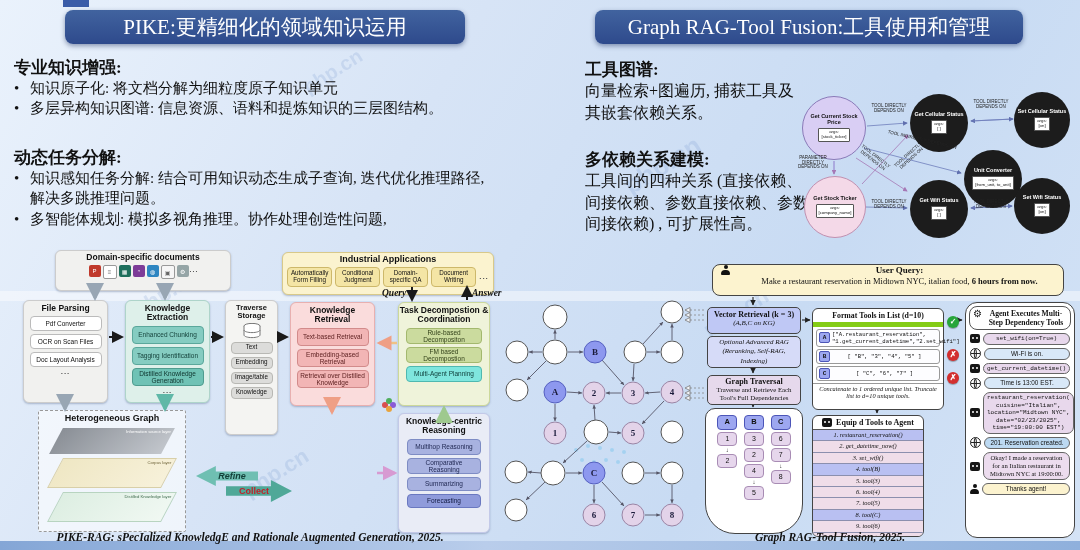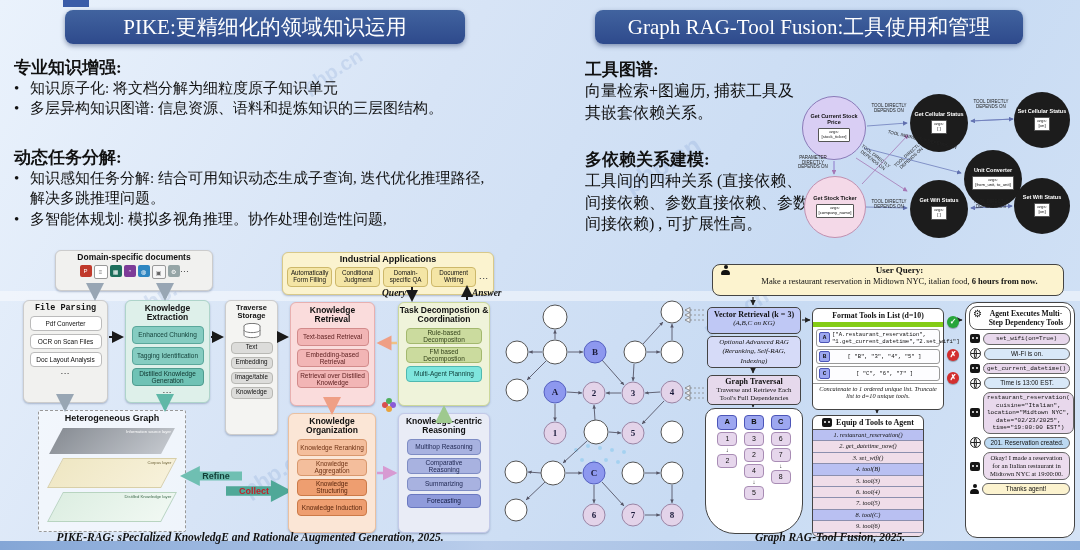--- a/index.html
+++ b/index.html
@@ -194,21 +194,21 @@
       <line x1="45" y1="156" x2="45" y2="161" stroke="#98a6b4" stroke-width="3" marker-end="url(#pG)"></line>
       <line x1="145" y1="156" x2="145" y2="161" stroke="#5fb8a8" stroke-width="3" marker-end="url(#pT)"></line>
       <line x1="312" y1="158" x2="312" y2="164" stroke="#ef9f85" stroke-width="3" marker-end="url(#pS)"></line>
       <line x1="424" y1="166" x2="424" y2="160" stroke="#9ec98e" stroke-width="3" marker-end="url(#pGr)"></line>
       <line x1="377" y1="95" x2="359" y2="95" stroke="#efc285" stroke-width="2.5" marker-end="url(#pS)"></line>
       <line x1="357" y1="225" x2="375" y2="225" stroke="#d79ad2" stroke-width="2.5" marker-end="url(#pP)"></line>
       <line x1="392" y1="39" x2="392" y2="52" stroke="#1a1a1a" stroke-width="2" marker-end="url(#pB)"></line>
       <line x1="447" y1="52" x2="447" y2="39" stroke="#1a1a1a" stroke-width="2" marker-end="url(#pB)"></line>
     </svg>
 
-    <div class="panel" style="left:35px;top:2px;width:158px;height:41px;background:#f1f1ef;border:1px solid #ccc;">
+    <div class="panel" style="left:35px;top:2px;width:176px;height:41px;background:#f1f1ef;border:1px solid #ccc;">
       <div class="pt" style="font-size:8.5px;margin-top:2px;">Domain-specific documents</div>
       <div style="display:flex;justify-content:center;margin-top:2px;">
         <span class="docicon" style="background:#c0392b;">P</span>
         <span class="docicon" style="background:#fff;border:1px solid #999;color:#777;">≡</span>
         <span class="docicon" style="background:#1e6f5c;">▦</span>
         <span class="docicon" style="background:#7d3c98;">◔</span>
         <span class="docicon" style="background:#2e86c1;">◍</span>
         <span class="docicon" style="background:#f6f6f6;border:1px solid #999;color:#666;">▣</span>
         <span class="docicon" style="background:#95a5a6;">⚙</span>
         <span class="more" style="font-size:7px;line-height:12px;">...</span>
@@ -223,21 +223,21 @@
         <div class="chip" style="width:45px;background:#f4e5a5;border:1px solid #cdb86a;font-size:6.3px;margin:0;">Domain-specific QA</div>
         <div class="chip" style="width:45px;background:#f4e5a5;border:1px solid #cdb86a;font-size:6.3px;margin:0;">Document Writing</div>
         <span class="more" style="font-size:8px;line-height:20px;">...</span>
       </div>
     </div>
 
     <div class="abs" style="left:362px;top:40px;font-size:9.5px;font-style:italic;font-weight:bold;font-family:'Liberation Serif',serif;">Query</div>
     <div class="abs" style="left:452px;top:40px;font-size:9.5px;font-style:italic;font-weight:bold;font-family:'Liberation Serif',serif;">Answer</div>
 
     <div class="panel" style="left:3px;top:52px;width:85px;height:103px;background:#f1f1ef;border:1px solid #ccc;">
-      <div class="pt" style="font-size:8.5px;margin-top:3px;font-family:Liberation Mono, monospace;">File Parsing</div>
+      <div class="pt" style="font-size:8.5px;margin-top:3px;">File Parsing</div>
       <div class="chip" style="width:72px;height:15px;background:#fff;border:1px solid #bbb;font-size:6.5px;">Pdf Converter</div>
       <div class="chip" style="width:72px;height:15px;background:#fff;border:1px solid #bbb;font-size:6.5px;">OCR on Scan Files</div>
       <div class="chip" style="width:72px;height:15px;background:#fff;border:1px solid #bbb;font-size:6.5px;">Doc Layout Analysis</div>
       <div class="more" style="font-size:8px;">...</div>
     </div>
 
     <div class="panel" style="left:105px;top:52px;width:85px;height:103px;background:#def0ea;border:1px solid #aed4ca;">
       <div class="pt" style="font-size:8.5px;margin-top:3px;">Knowledge Extraction</div>
       <div class="chip" style="width:72px;height:18px;background:#85ccc1;border:1px solid #5aa79b;font-size:6.5px;color:#123f38;">Enhanced Chunking</div>
       <div class="chip" style="width:72px;height:18px;background:#85ccc1;border:1px solid #5aa79b;font-size:6.5px;color:#123f38;">Tagging Identification</div>
@@ -278,36 +278,29 @@
         <span style="position:absolute;right:2px;top:1px;font-size:4.2px;color:#fff;transform:skewX(28deg);">Information source layer</span>
       </div>
       <div style="width:112px;height:28px;margin:4px auto 0;transform:skewX(-28deg);background:linear-gradient(120deg,#efe7c4,#f7f1da);border:1px solid #d8cfa8;position:relative;">
         <span style="position:absolute;right:2px;top:1px;font-size:4.2px;color:#6a5f36;transform:skewX(28deg);">Corpus layer</span>
       </div>
       <div style="width:112px;height:28px;margin:4px auto 0;transform:skewX(-28deg);background:linear-gradient(120deg,#ddeee2,#f0f8f2);border:1px solid #b8d4c0;position:relative;">
         <span style="position:absolute;right:2px;top:1px;font-size:4.2px;color:#3e6a4c;transform:skewX(28deg);">Distilled Knowledge layer</span>
       </div>
     </div>
 
-    <div class="blockarrow" style="left:160px;top:218px;width:52px;height:20px;background:#6fbfb2;color:#123f38;
-      clip-path:polygon(0 50%,32% 0,32% 28%,100% 28%,100% 72%,32% 72%,32% 100%);padding-left:10px;">
+    <div class="blockarrow" style="left:176px;top:218px;width:52px;height:20px;background:#6fbfb2;color:#123f38;
+      clip-path:polygon(0 50%,32% 0,32% 28%,100% 28%,100% 72%,32% 72%,32% 100%);padding-left:10px;font-style:italic;">
       <span>Refine</span>
     </div>
     <div class="blockarrow" style="left:206px;top:232px;width:56px;height:22px;background:#4fa898;color:#c0212b;
       clip-path:polygon(100% 50%,68% 0,68% 28%,0 28%,0 72%,68% 72%,68% 100%);padding-right:10px;">
       <span>Collect</span>
     </div>
 
-    <div class="panel" style="left:268px;top:165px;width:88px;height:120px;background:#fbe6d6;border:1px solid #eac0a0;">
-      <div class="pt" style="font-size:8.5px;margin-top:3px;">Knowledge Organization</div>
-      <div class="chip" style="width:70px;height:17px;background:#f4be9c;border:1px solid #d8986e;font-size:6.5px;color:#6e3214;">Knowledge Reranking</div>
-      <div class="chip" style="width:70px;height:17px;background:#f4be9c;border:1px solid #d8986e;font-size:6.5px;color:#6e3214;">Knowledge Aggregation</div>
-      <div class="chip" style="width:70px;height:17px;background:#ee9e70;border:1px solid #cc7a48;font-size:6.5px;color:#59250c;">Knowledge Structuring</div>
-      <div class="chip" style="width:70px;height:17px;background:#ee9e70;border:1px solid #cc7a48;font-size:6.5px;color:#59250c;">Knowledge Induction</div>
-    </div>
 
     <div class="panel" style="left:378px;top:165px;width:92px;height:120px;background:#e9ecf6;border:1px solid #c3c9e8;">
       <div class="pt" style="font-size:8.5px;margin-top:3px;">Knowledge-centric Reasoning</div>
       <div class="chip" style="width:74px;height:16px;background:#a8b2e0;border:1px solid #7e8cc4;font-size:6.5px;color:#1e2650;">Multihop Reasoning</div>
       <div class="chip" style="width:74px;height:16px;background:#a8b2e0;border:1px solid #7e8cc4;font-size:6.5px;color:#1e2650;">Comparative Reasoning</div>
       <div class="chip" style="width:74px;height:14px;background:#a8b2e0;border:1px solid #7e8cc4;font-size:6.5px;color:#1e2650;">Summarizing</div>
       <div class="chip" style="width:74px;height:14px;background:#8f9bdb;border:1px solid #6a78c0;font-size:6.5px;color:#121a40;">Forecasting</div>
     </div>
 
     <div class="abs" style="left:362px;top:150px;width:14px;height:14px;">

